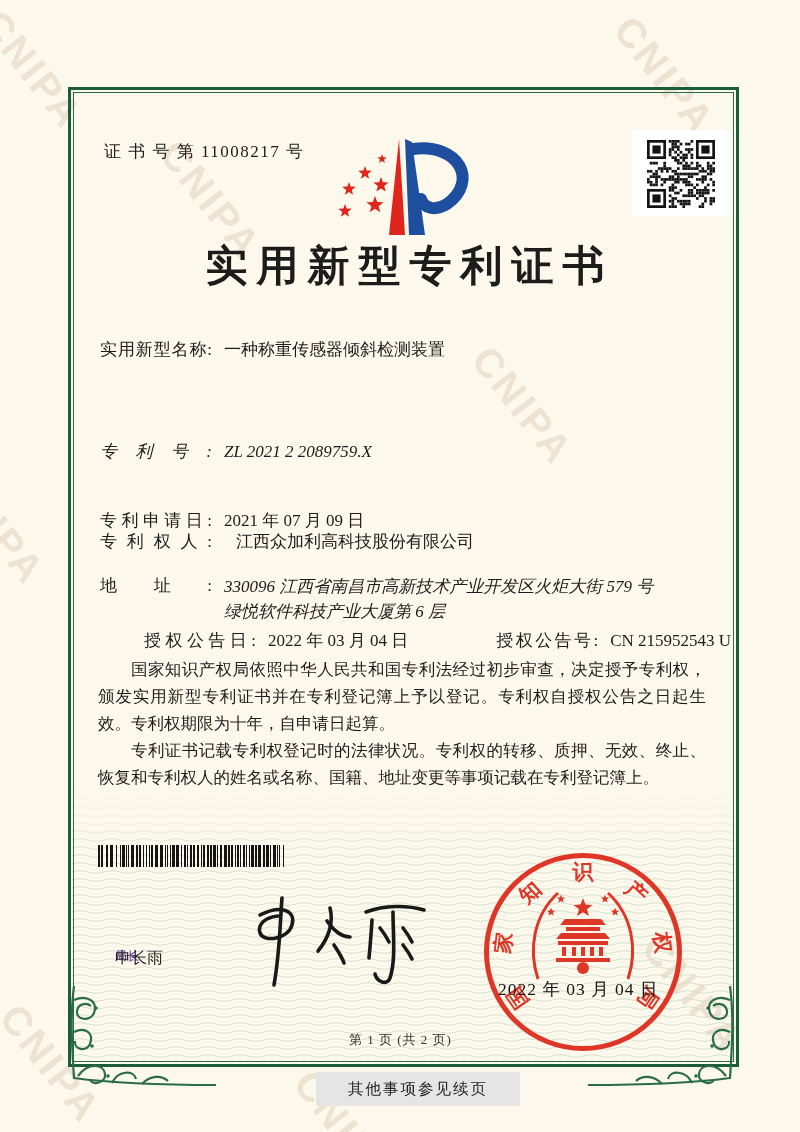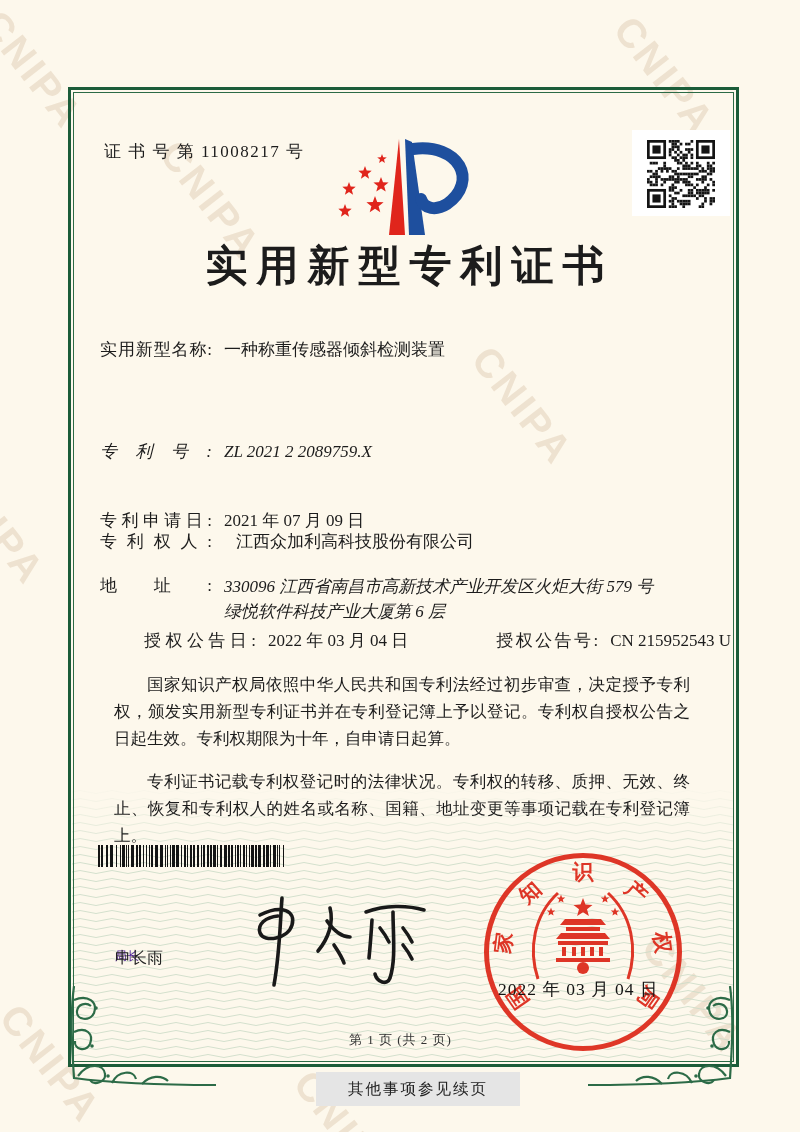--- a/index.html
+++ b/index.html
@@ -34,21 +34,21 @@
   .row{left:100px;width:612px;display:flex;font-size:17px;line-height:23px;}
   .field-label{display:inline-block;width:112px;text-align:justify;text-align-last:justify;flex:none;}
   .field-value{margin-left:12px;white-space:nowrap;}
   .addr-lines{margin-left:12px;line-height:25px;font-style:italic;}
   .label2{display:inline-block;width:102px;margin-left:88px;text-align:justify;text-align-last:justify;flex:none;}
 
   #row-name{top:338px;} #row-inventor{top:393px;} #row-patno{top:440px;font-style:italic;}
   #row-filing{top:481px;margin-top:28px;} #row-patentee{top:530px;gap:12px;} #row-address{top:574px;} #row-grant{top:629px;margin-left:44px;}
 
   #body-text{left:98px;top:656px;width:608px;font-size:16.5px;line-height:27px;text-align:justify;}
-  #body-text p{margin:16px;text-indent:2em;font-family:Liberation Mono, monospace;}
+  #body-text p{margin:0;text-indent:2em;}
 
   #barcode{left:98px;top:845px;}
 
   #sig-title{left:115px;top:948px;font-family:"Liberation Sans",sans-serif;font-size:12px;color:#4c1d95;}
   #sig-name{left:115px;top:948px;font-family:Liberation Sans, sans-serif;font-size:16px;color:#222;}
   #signature{left:230px;top:888px;z-index:4;}
 
   #seal{left:484px;top:853px;width:198px;height:198px;z-index:4;opacity:0.94;}
   #seal-circle{position:absolute;inset:0;border:5px solid #dd2a1b;border-radius:50%;}
   #seal svg{position:absolute;left:0;top:0;}

